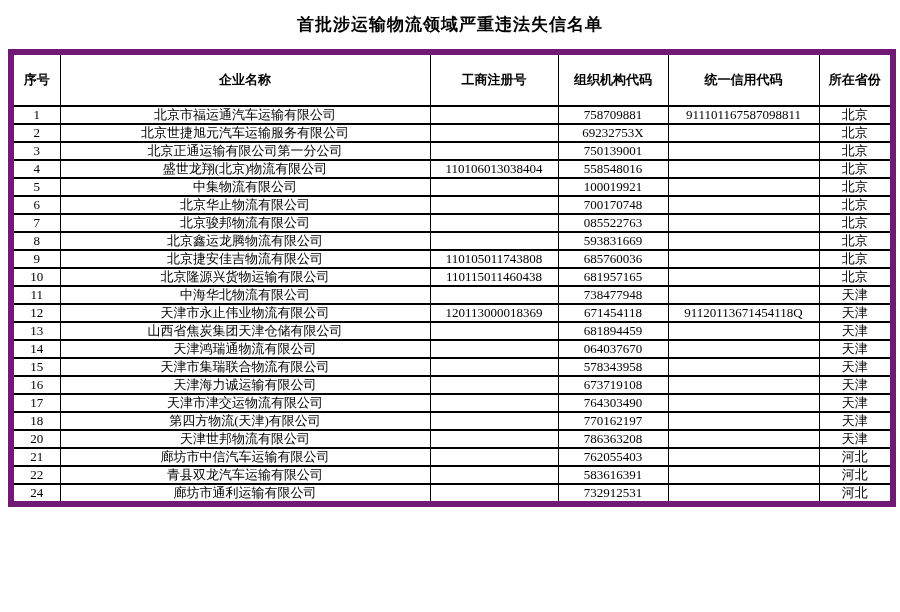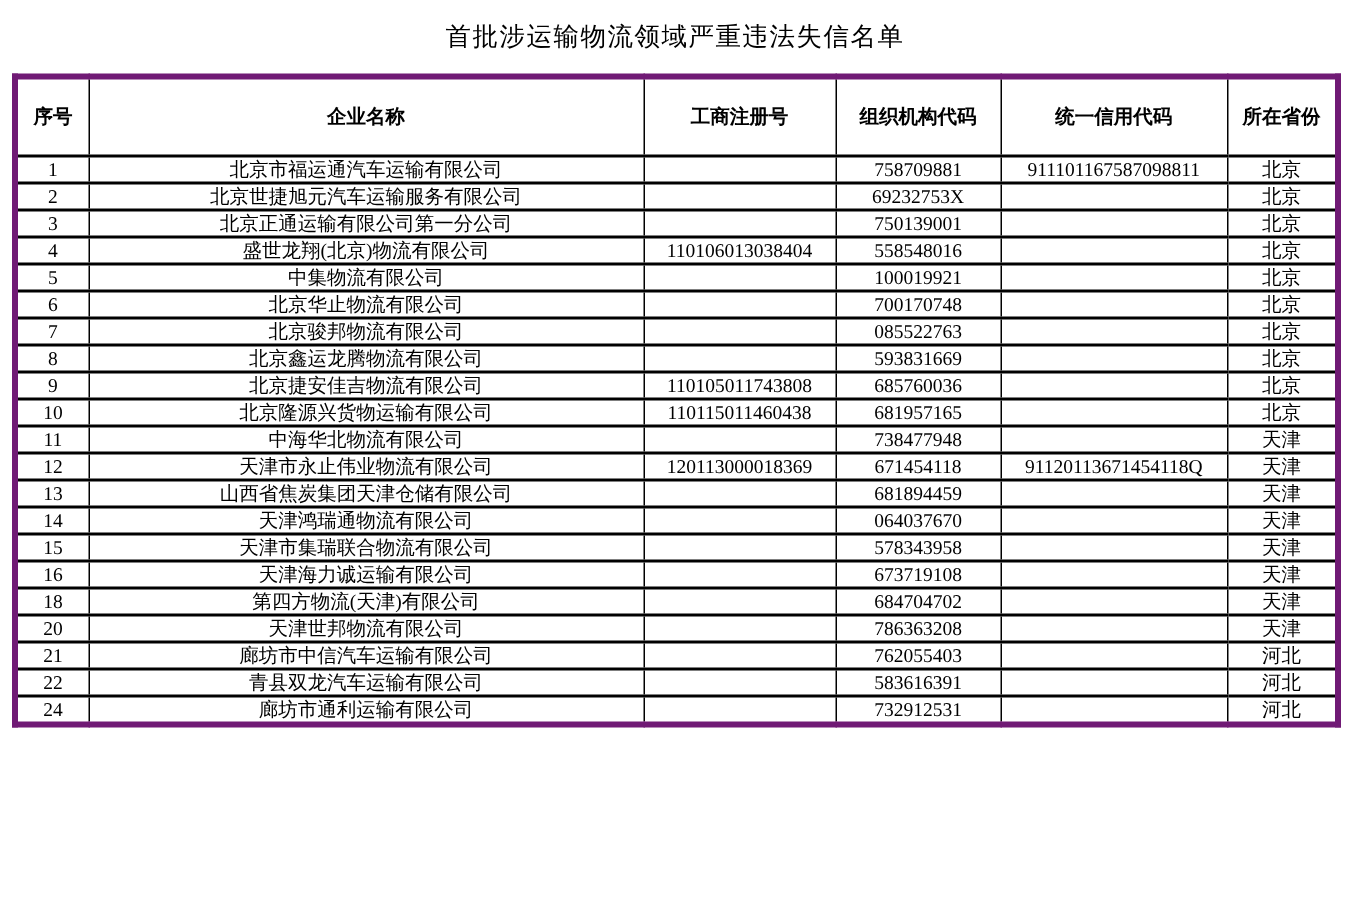--- a/index.html
+++ b/index.html
@@ -9,32 +9,32 @@
   }
   body {
     width: 900px;
     height: 612px;
     overflow: hidden;
     color: #000;
     font-family: "Liberation Serif", "DejaVu Serif", serif;
   }
   .doc-title {
     text-align: center;
-    font-weight: normal;
+    font-weight: bold;
     font-size: 17px;
     padding-top: 13px;
     letter-spacing: 1px;
     font-family: "Liberation Sans", "DejaVu Sans", sans-serif;
   }
   table.blacklist {
     border-collapse: collapse;
     table-layout: fixed;
     width: 882px;
     margin: 13px 12px 0 8px;
-    border: 4px solid #701a75;
+    border: 6px solid #701a75;
   }
   .blacklist th, .blacklist td {
     border-left: 1px solid #000;
     border-right: 1px solid #000;
     border-top: 2px solid #000;
     border-bottom: 2px solid #000;
     text-align: center;
     vertical-align: middle;
     white-space: nowrap;
     overflow: hidden;
@@ -204,24 +204,32 @@
       </tr>
       <tr>
         <td>16</td>
         <td>天津海力诚运输有限公司</td>
         <td></td>
         <td>673719108</td>
         <td></td>
         <td>天津</td>
       </tr>
       <tr>
+        <td>17</td>
+        <td>天津市津交运物流有限公司</td>
+        <td></td>
+        <td>764303490</td>
+        <td></td>
+        <td>天津</td>
+      </tr>
+      <tr>
         <td>18</td>
         <td>第四方物流(天津)有限公司</td>
         <td></td>
-        <td>684704702</td>
+        <td>770162197</td>
         <td></td>
         <td>天津</td>
       </tr>
       <tr>
         <td>20</td>
         <td>天津世邦物流有限公司</td>
         <td></td>
         <td>786363208</td>
         <td></td>
         <td>天津</td>

